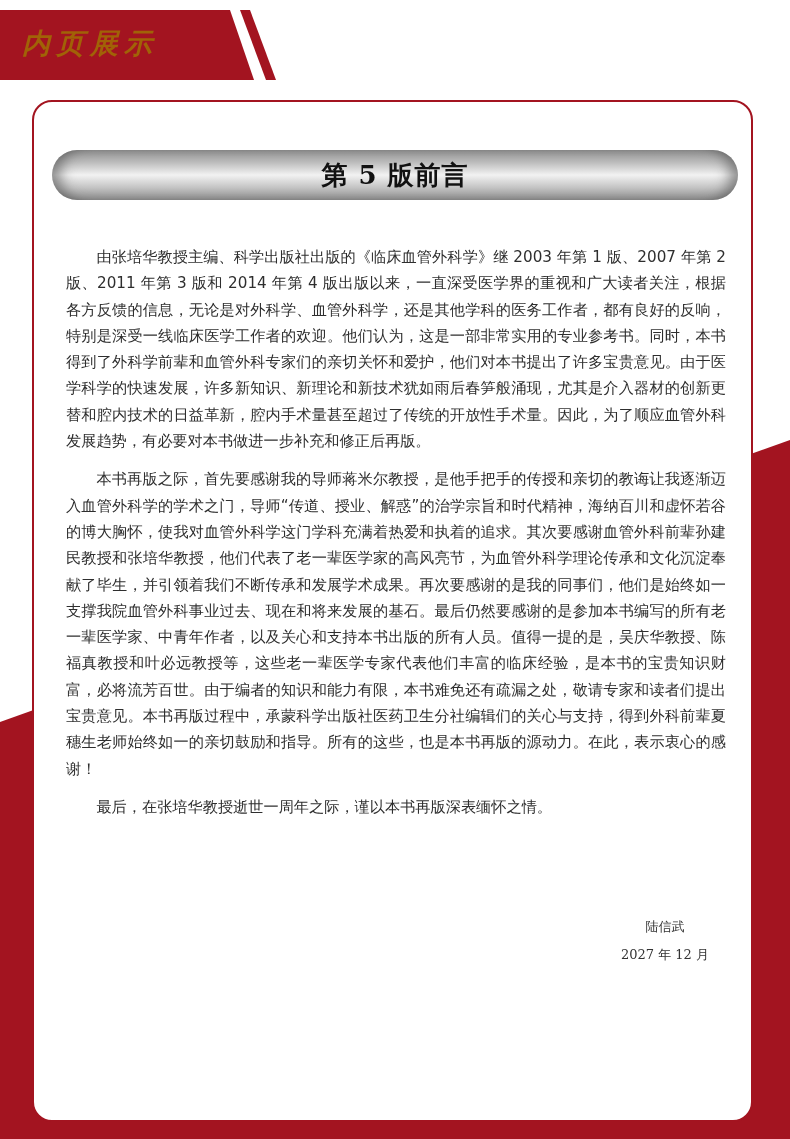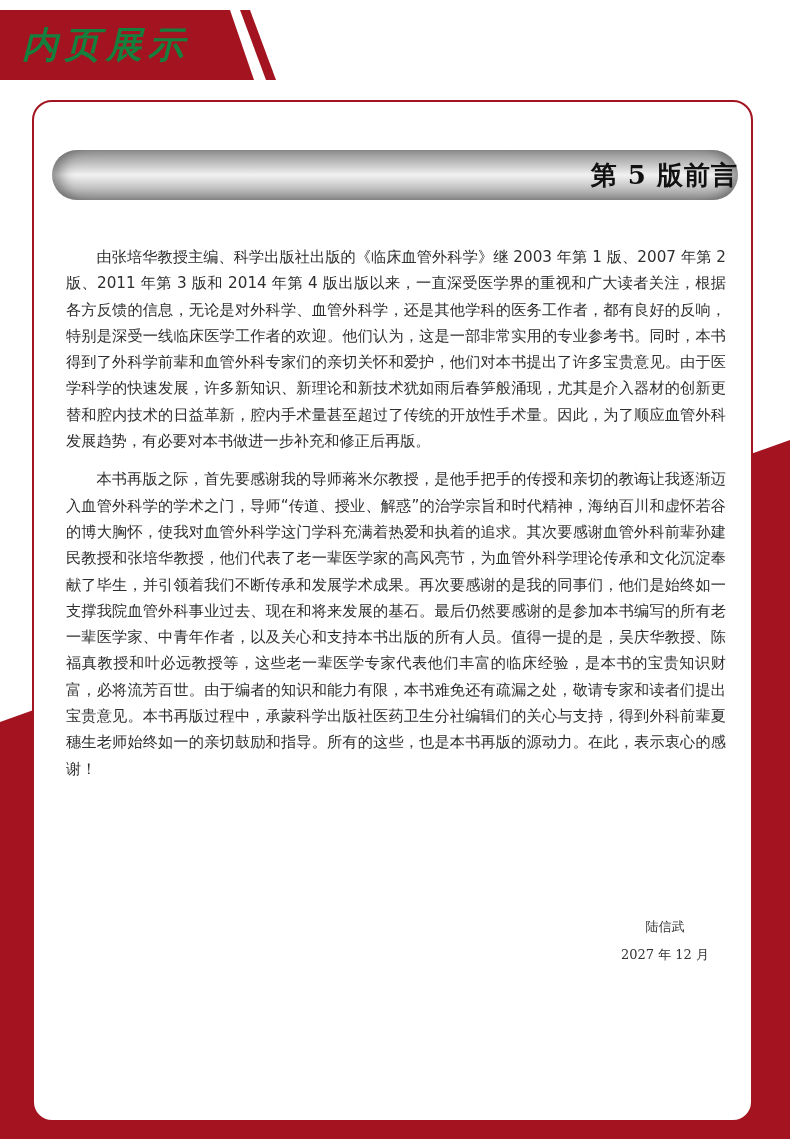--- a/index.html
+++ b/index.html
@@ -1,24 +1,24 @@
 <!DOCTYPE html>
 <html><head>
   <meta charset="utf-8">
   <style>
     html, body { margin:0; padding:0; }
     body { width:790px; height:1139px; position:relative; overflow:hidden; background:#ffffff; font-family:"DejaVu Sans","Liberation Sans",sans-serif; }
     .bg-red { position:absolute; left:0; top:0; width:790px; height:1139px; }
     .header-banner { position:absolute; left:0; top:10px; height:70px; width:276px; }
-    .header-title { position:absolute; left:22px; top:16px; font-family:"DejaVu Serif","Liberation Serif",serif; font-size:36px; font-weight:bold; font-style:italic; color:#15803d; letter-spacing:6px; line-height:56px; }
+    .header-title { position:absolute; left:22px; top:16px; font-family:"DejaVu Serif","Liberation Serif",serif; font-size:28px; font-weight:bold; font-style:italic; color:#a16207; letter-spacing:6px; line-height:56px; }
     .card { position:absolute; left:32px; top:100px; width:721px; height:1022px; background:#ffffff; border:2px solid #a31420; border-radius:20px; box-sizing:border-box; }
     .title-bar { position:absolute; left:52px; top:150px; width:686px; height:50px; border-radius:25px;
       background:linear-gradient(to bottom,#8e8e8e 0%,#bdbdbd 25%,#f2f2f2 50%,#c4c4c4 75%,#8a8a8a 100%);
       box-shadow: inset 18px 0 14px -10px rgba(60,60,60,0.55), inset -18px 0 14px -10px rgba(60,60,60,0.55); }
-    .title-text { position:absolute; left:0; right:0; top:0; line-height:50px; text-align:right; font-family:"DejaVu Serif","Liberation Serif",serif; font-weight:bold; font-size:26px; color:#111; letter-spacing:1px; }
+    .title-text { position:absolute; left:0; right:0; top:0; line-height:50px; text-align:center; font-family:"DejaVu Serif","Liberation Serif",serif; font-weight:bold; font-size:26px; color:#111; letter-spacing:1px; }
     .body-text { position:absolute; left:54px; top:232px; width:684px; font-family:"DejaVu Sans","Liberation Sans",sans-serif; font-size:15.2px; line-height:26.3px; color:#2e2e2e; text-align:justify; }
     .para { margin:12px; text-indent:2em; }
     .signature { position:absolute; left:600px; top:918px; width:130px; text-align:center; font-family:"DejaVu Serif","Liberation Serif",serif; font-size:13px; color:#333; }
     .sig-name { display:block; margin-bottom:10px; }
     .sig-date { display:block; }
   </style>
 </head>
 <body>
 
 <svg class="bg-red" width="790" height="1139" viewBox="0 0 790 1139">
@@ -33,18 +33,19 @@
 
 <div class="card"></div>
 
 <div class="title-bar">
   <div class="title-text">第 5 版前言</div>
 </div>
 
 <div class="body-text">
   <p class="para">由张培华教授主编、科学出版社出版的《临床血管外科学》继 2003 年第 1 版、2007 年第 2 版、2011 年第 3 版和 2014 年第 4 版出版以来，一直深受医学界的重视和广大读者关注，根据各方反馈的信息，无论是对外科学、血管外科学，还是其他学科的医务工作者，都有良好的反响，特别是深受一线临床医学工作者的欢迎。他们认为，这是一部非常实用的专业参考书。同时，本书得到了外科学前辈和血管外科专家们的亲切关怀和爱护，他们对本书提出了许多宝贵意见。由于医学科学的快速发展，许多新知识、新理论和新技术犹如雨后春笋般涌现，尤其是介入器材的创新更替和腔内技术的日益革新，腔内手术量甚至超过了传统的开放性手术量。因此，为了顺应血管外科发展趋势，有必要对本书做进一步补充和修正后再版。</p>
   <p class="para">本书再版之际，首先要感谢我的导师蒋米尔教授，是他手把手的传授和亲切的教诲让我逐渐迈入血管外科学的学术之门，导师“传道、授业、解惑”的治学宗旨和时代精神，海纳百川和虚怀若谷的博大胸怀，使我对血管外科学这门学科充满着热爱和执着的追求。其次要感谢血管外科前辈孙建民教授和张培华教授，他们代表了老一辈医学家的高风亮节，为血管外科学理论传承和文化沉淀奉献了毕生，并引领着我们不断传承和发展学术成果。再次要感谢的是我的同事们，他们是始终如一支撑我院血管外科事业过去、现在和将来发展的基石。最后仍然要感谢的是参加本书编写的所有老一辈医学家、中青年作者，以及关心和支持本书出版的所有人员。值得一提的是，吴庆华教授、陈福真教授和叶必远教授等，这些老一辈医学专家代表他们丰富的临床经验，是本书的宝贵知识财富，必将流芳百世。由于编者的知识和能力有限，本书难免还有疏漏之处，敬请专家和读者们提出宝贵意见。本书再版过程中，承蒙科学出版社医药卫生分社编辑们的关心与支持，得到外科前辈夏穗生老师始终如一的亲切鼓励和指导。所有的这些，也是本书再版的源动力。在此，表示衷心的感谢！</p>
+  <p class="para">最后，在张培华教授逝世一周年之际，谨以本书再版深表缅怀之情。</p>
 </div>
 
 <div class="signature">
   <span class="sig-name">陆信武</span>
   <span class="sig-date">2027 年 12 月</span>
 </div>
 
 </body></html>

